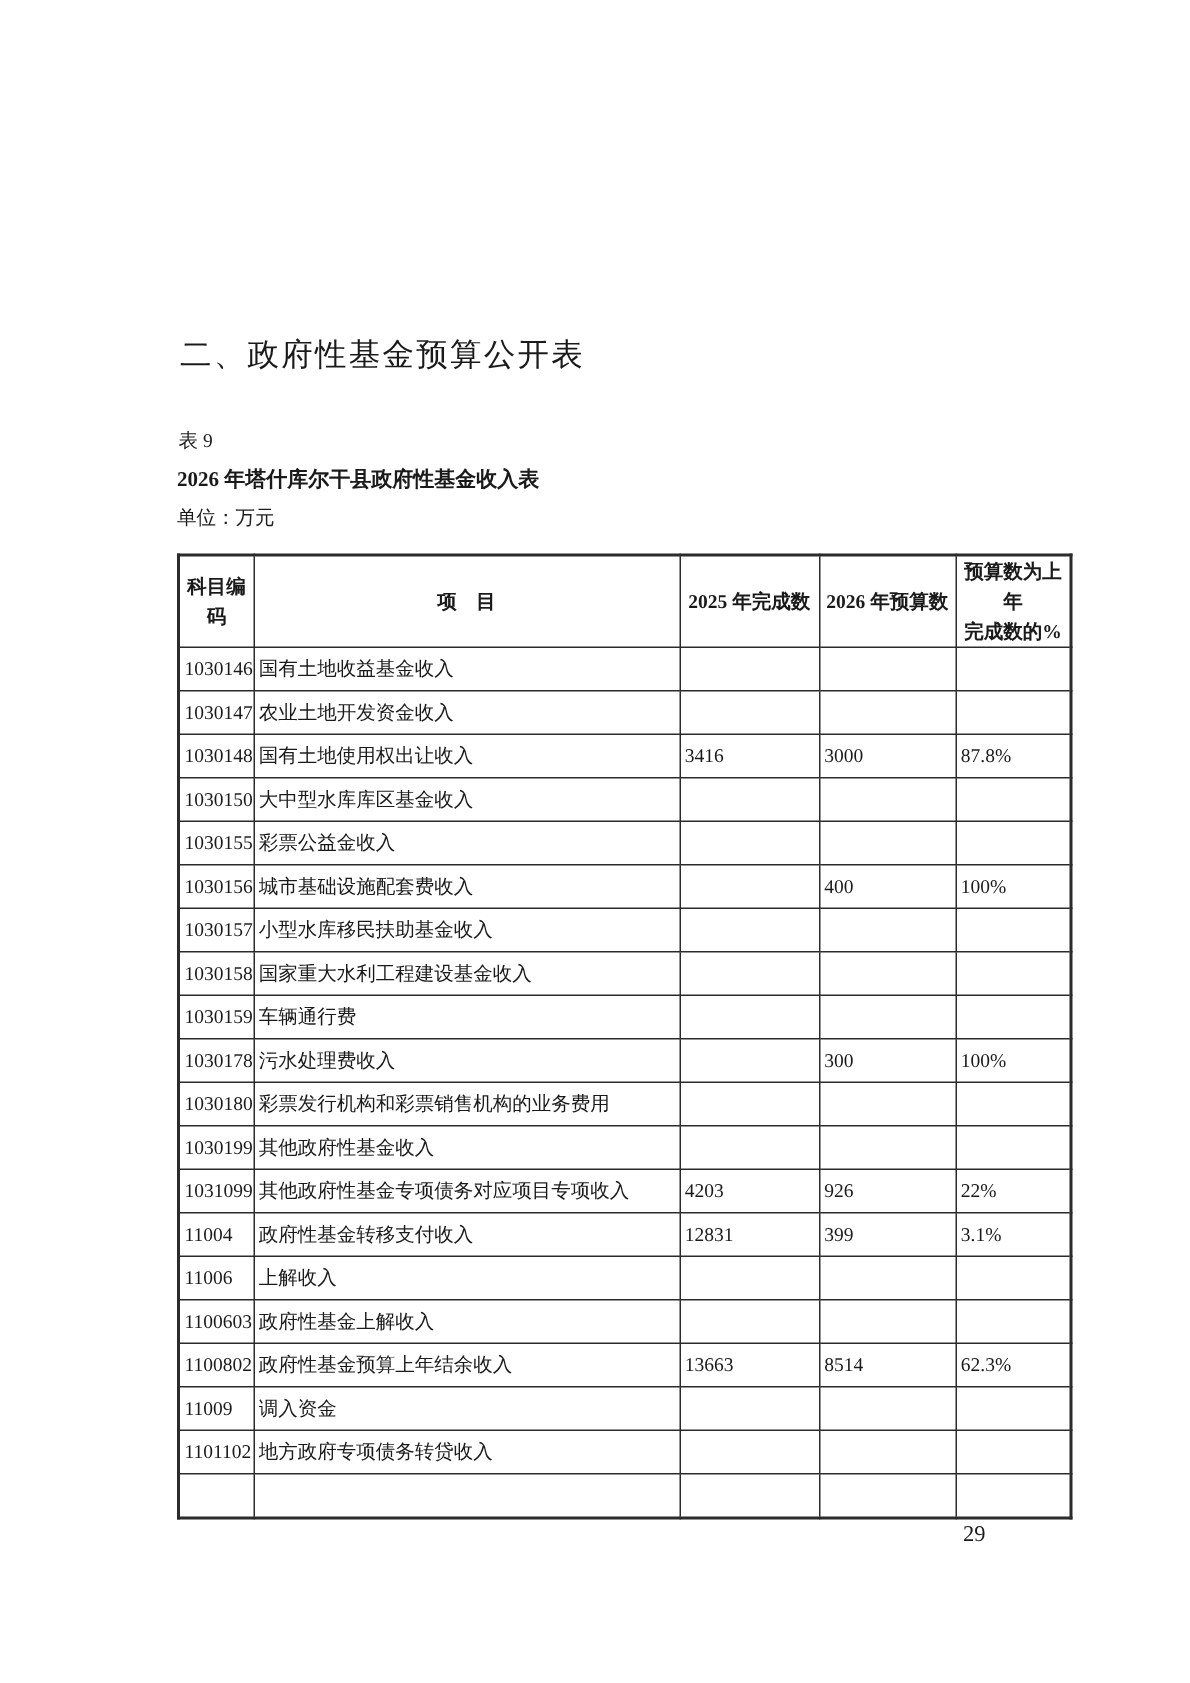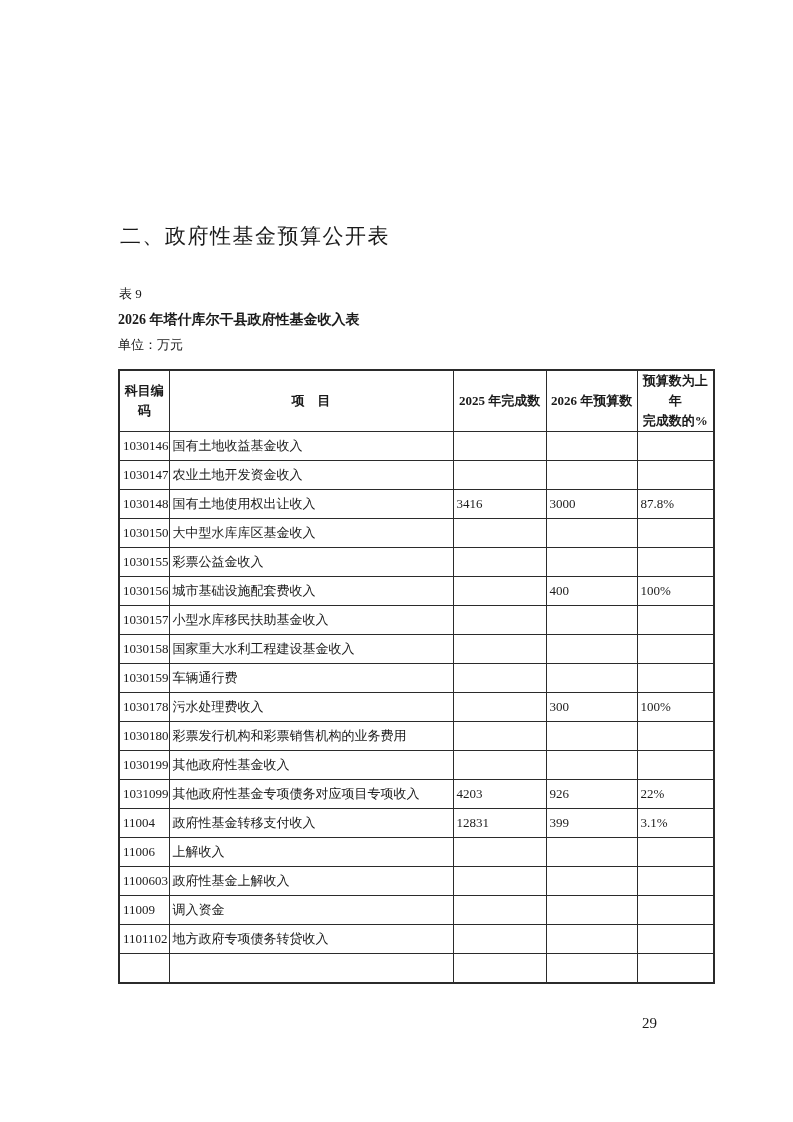--- a/index.html
+++ b/index.html
@@ -231,20 +231,27 @@
           <td></td>
         </tr>
         <tr>
           <td>1100603</td>
           <td>政府性基金上解收入</td>
           <td></td>
           <td></td>
           <td></td>
         </tr>
         <tr>
+          <td>1100802</td>
+          <td>政府性基金预算上年结余收入</td>
+          <td>13663</td>
+          <td>8514</td>
+          <td>62.3%</td>
+        </tr>
+        <tr>
           <td>11009</td>
           <td>调入资金</td>
           <td></td>
           <td></td>
           <td></td>
         </tr>
         <tr>
           <td>1101102</td>
           <td>地方政府专项债务转贷收入</td>
           <td></td>

